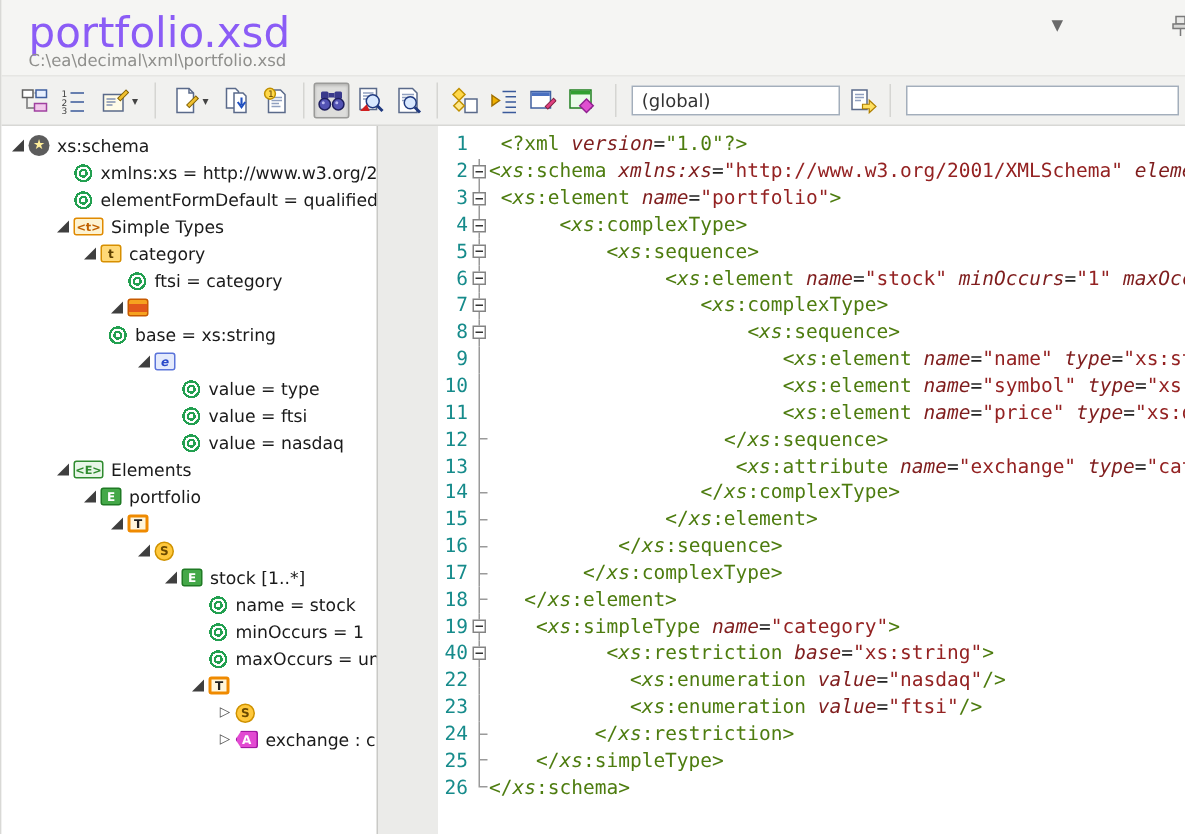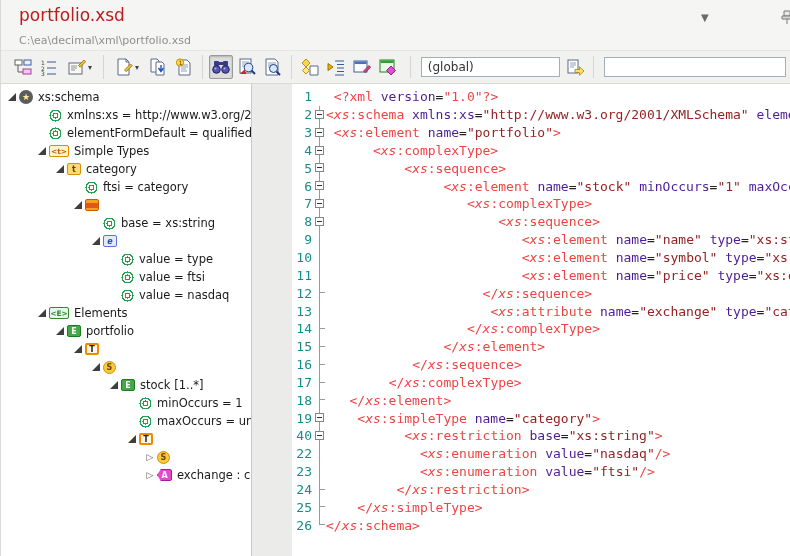--- a/index.html
+++ b/index.html
@@ -2,21 +2,21 @@
 <html><head>
 <meta charset="utf-8">
 <style>
   html,body{margin:0;padding:0;background:#e8e8e6;}
   *{box-sizing:border-box;}
   #app{position:relative;width:790px;height:556px;background:#f5f5f3;overflow:hidden;
        font-family:"DejaVu Sans","Liberation Sans",sans-serif;border-left:1px solid #d9d9d6;}
 
   
   #header{position:relative;height:50px;background:#f5f5f3;}
-  #title{position:absolute;left:18px;top:5px;font-size:17px;color:#b91c1c;}
+  #title{position:absolute;left:18px;top:5px;font-size:28px;color:#8b5cf6;}
   #path{position:absolute;left:18px;top:34px;font-size:11px;color:#8f8f8c;}
   #docdrop{position:absolute;left:700px;top:12px;font-size:10px;color:#6a6a6a;cursor:default;}
   #pin{position:absolute;left:779px;top:9px;width:18px;height:16px;}
 
   
   #toolbar{position:relative;height:34px;background:#f1f1ef;border-top:1px solid #e6e6e3;
            border-bottom:1px solid #d8d8d5;display:flex;align-items:center;padding:0 4px;}
   .tb-group{display:flex;align-items:center;padding:0 5px;}
   .tb-group + .tb-group{border-left:1px solid #d5d5d2;}
   .tb-btn{width:24px;height:24px;display:flex;align-items:center;justify-content:center;
@@ -63,23 +63,23 @@
          font-family:"DejaVu Sans Mono","Liberation Mono",monospace;font-size:13px;}
   .cn{width:22px;flex:none;text-align:right;color:#168b8b;padding-right:2px;}
   .cf{width:12px;flex:none;position:relative;height:100%;}
   .cf .vline{position:absolute;left:5px;top:0;bottom:0;width:1px;background:#9a9a9a;}
   .cf .vhalf{position:absolute;left:5px;top:0;height:9px;width:1px;background:#9a9a9a;}
   .cf .fbox{position:absolute;left:1px;top:4px;width:9px;height:9px;background:#fff;
             border:1px solid #848484;}
   .cf .fbox::after{content:"";position:absolute;left:1px;top:3px;width:5px;height:1px;background:#333;}
   .cf .fstub{position:absolute;left:6px;top:8px;width:5px;height:1px;background:#9a9a9a;}
   .ct{white-space:pre;}
-  .tk-g{color:#ef4444;}
+  .tk-g{color:#4d7c0f;}
   .tk-g i{font-style:italic;}
-  .tk-a{color:#4c1d95;}
+  .tk-a{color:#7f1d1d;font-style:italic;}
   .tk-v{color:#942222;}
   .tk-p{color:#222;}
 </style>
 </head>
 <body>
 
 <div id="app">
   <div id="header">
     <div id="title">portfolio.xsd</div>
     <div id="path">C:\ea\decimal\xml\portfolio.xsd</div>
@@ -282,21 +282,21 @@
           <span class="ti ti-attr"></span>
           <span class="tlabel">ftsi = category</span>
         </div>
         <div class="trow" style="padding-left: 70px;">
           <span class="tarrow">
             <span class="arr-open"></span>
           </span>
           <span class="ti ti-restr"></span>
           <span class="tlabel"></span>
         </div>
-        <div class="trow" style="padding-left: 88px;">
+        <div class="trow" style="padding-left: 57px;">
           <span class="tarrow"></span>
           <span class="ti ti-attr"></span>
           <span class="tlabel">base = xs:string</span>
         </div>
         <div class="trow" style="padding-left: 88px;">
           <span class="tarrow">
             <span class="arr-open"></span>
           </span>
           <span class="ti ti-e">e</span>
           <span class="tlabel"></span>
@@ -343,20 +343,25 @@
           </span>
           <span class="ti ti-S">S</span>
           <span class="tlabel"></span>
         </div>
         <div class="trow" style="padding-left: 106px;">
           <span class="tarrow">
             <span class="arr-open"></span>
           </span>
           <span class="ti ti-E">E</span>
           <span class="tlabel">stock [1..*]</span>
+        </div>
+        <div class="trow" style="padding-left: 124px;">
+          <span class="tarrow"></span>
+          <span class="ti ti-attr"></span>
+          <span class="tlabel">name = stock</span>
         </div>
         <div class="trow" style="padding-left: 124px;">
           <span class="tarrow"></span>
           <span class="ti ti-attr"></span>
           <span class="tlabel">minOccurs = 1</span>
         </div>
         <div class="trow" style="padding-left: 124px;">
           <span class="tarrow"></span>
           <span class="ti ti-attr"></span>
           <span class="tlabel">maxOccurs = unl</span>

